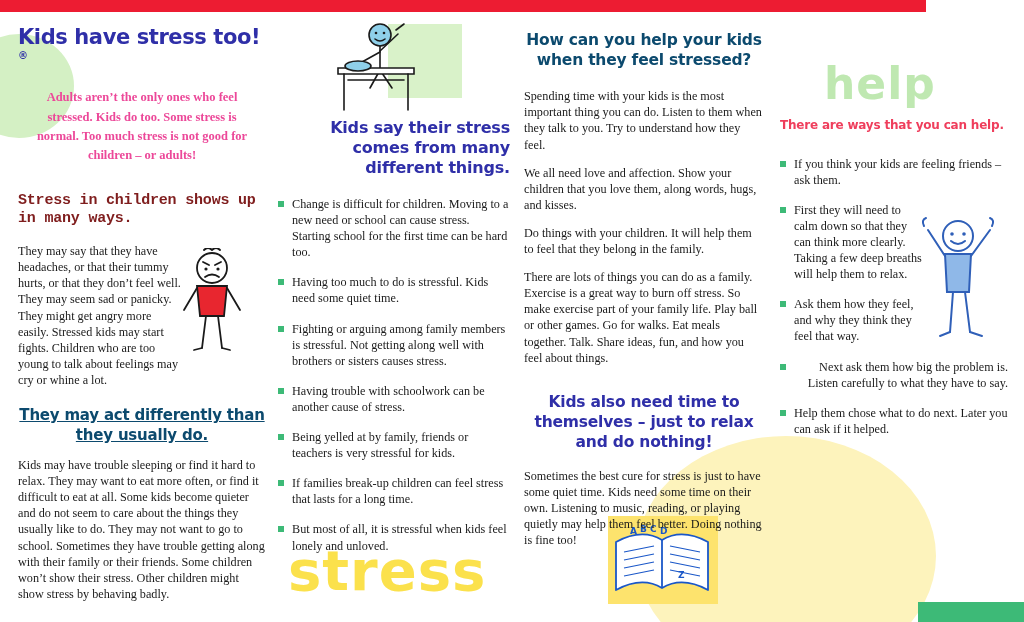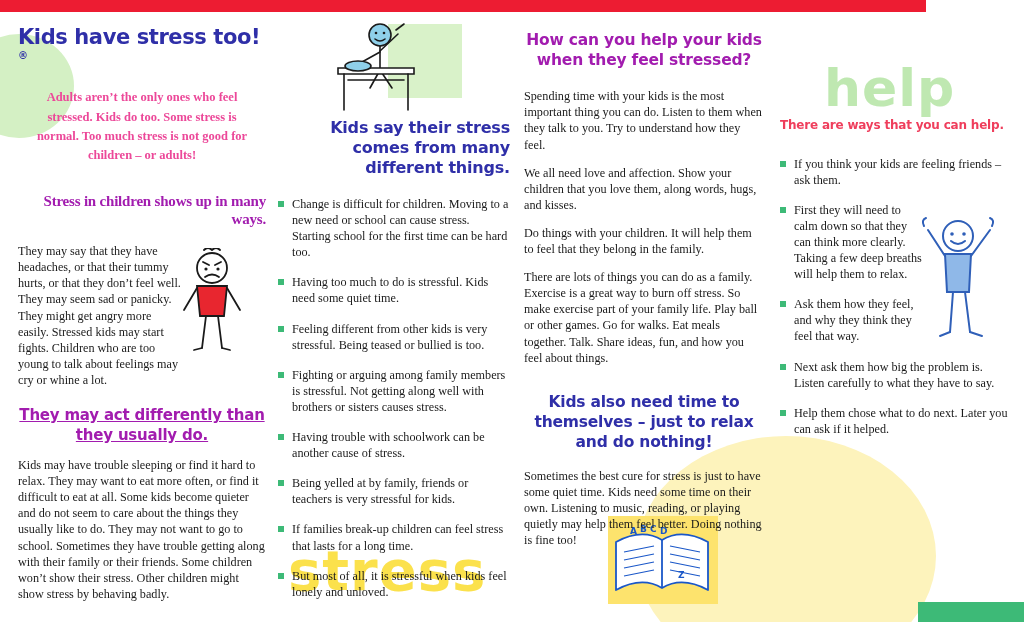--- a/index.html
+++ b/index.html
@@ -81,21 +81,21 @@
     font-size: 56px;
     font-weight: 700;
     color: #fbe14c;
     letter-spacing: 1px;
     z-index: 2;
   }
   .word-help {
     position: absolute;
     left: 824px; top: 58px;
     font-family: "DejaVu Sans", sans-serif;
-    font-size: 52px;
+    font-size: 44px;
     font-weight: 700;
     color: #bfe8b1;
     letter-spacing: 1px;
     z-index: 0;
   }
 
   
   .col {
     position: absolute;
     z-index: 2;
@@ -122,34 +122,34 @@
     color: #ec4899;
     font-family: "Liberation Serif", serif;
     font-size: 12.5px;
     font-weight: 700;
     text-align: center;
     line-height: 1.55;
     margin: 0 0 26px 0;
     padding: 0 14px;
   }
   h2.sect-red {
-    font-family: Liberation Serif, serif;
+    font-family: Liberation Mono, monospace;
     font-size: 15px;
     font-weight: 700;
-    color: #a21caf;
+    color: #7f1d1d;
     line-height: 1.25;
     margin: 0 0 14px 0;
-    text-align: right;
+    text-align: left;
     letter-spacing: -0.2px;
   }
   h2.sect-green {
     font-family: "DejaVu Sans", sans-serif;
     font-size: 15px;
     font-weight: 700;
-    color: #a21caf;
+    color: #0c4a6e;
     line-height: 1.3;
     margin: 0 0 12px 0;
     text-align: center;
     letter-spacing: -0.2px;
   }
   h2.sect-blue {
     font-family: "DejaVu Sans", sans-serif;
     font-size: 15.5px;
     font-weight: 700;
     color: #2f2fa8;
@@ -298,21 +298,20 @@
 
     <h2 class="sect-green" style="margin-top:18px;text-decoration:underline;">They may act differently than they usually do.</h2>
     <p class="body">Kids may have trouble sleeping or find it hard to relax. They may want to eat more often, or find it difficult to eat at all. Some kids become quieter and do not seem to care about the things they usually like to do. They may not want to go to school. Sometimes they have trouble getting along with their family or their friends. Some children won’t show their stress. Other children might show stress by behaving badly.</p>
   </div>
 
   <div class="col col2">
     <h2 class="sect-blue left-al" style="font-size:16px; line-height:1.25; margin-bottom:18px;">Kids say their stress comes from many different things.</h2>
     <ul class="bullets">
       <li>Change is difficult for children. Moving to a new need or school can cause stress. Starting school for the first time can be hard too.</li>
       <li>Having too much to do is stressful. Kids need some quiet time.</li>
-      <li>Feeling different from other kids is very stressful. Being teased or bullied is too.</li>
       <li>Fighting or arguing among family members is stressful.  Not getting along well with brothers or sisters causes stress.</li>
       <li>Having trouble with schoolwork can be another cause of stress.</li>
       <li>Being yelled at by family, friends or teachers is very stressful for kids.</li>
       <li>If families break-up children can feel stress that lasts for a long time.</li>
       <li>But most of all, it is stressful when kids feel lonely and unloved.</li>
     </ul>
   </div>
 
   <div class="col col3">
     <h2 class="sect-green" style="font-size:15.5px; margin-bottom:18px;">How can you help your kids when they feel stressed?</h2>
@@ -324,18 +323,18 @@
     <h2 class="sect-blue" style="margin-top:26px; margin-bottom:16px;">Kids also need time to themselves – just to relax and do nothing!</h2>
     <p class="body">Sometimes the best cure for stress is just to have some quiet time. Kids need some time on their own. Listening to music, reading, or playing quietly may help them feel better. Doing nothing is fine too!</p>
   </div>
 
   <div class="col col4">
     <h2 class="sect-pink-left" style="margin-bottom:22px;">There are ways that you can help.</h2>
     <ul class="bullets">
       <li style="width:214px;">If you think your kids are feeling friends – ask them.</li>
       <li style="width:128px;">First they will need to calm down so that they can think more clearly. Taking a few deep breaths will help them to relax.</li>
       <li style="width:130px;">Ask them how they feel, and why they think they feel that way.</li>
-      <li style="width:214px;">Next ask them how big the problem is. Listen carefully to what they have to say.</li>
+      <li style="width:214px;text-align:right;">Next ask them how big the problem is. Listen carefully to what they have to say.</li>
       <li style="width:214px;">Help them chose what to do next. Later you can ask if it helped.</li>
     </ul>
   </div>
 
 </div>
 
 </body></html>

